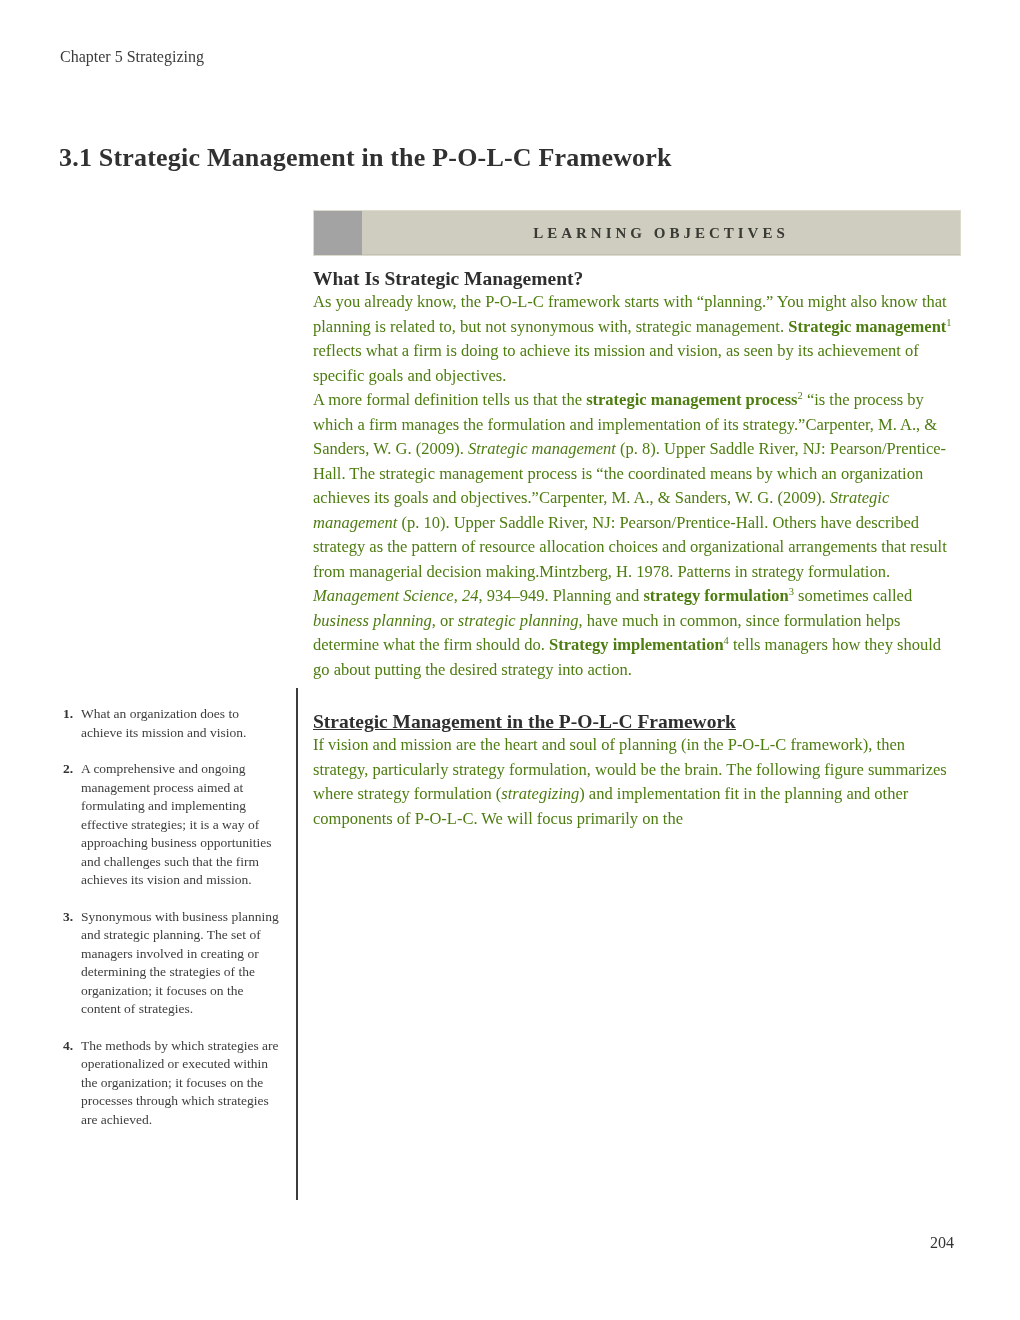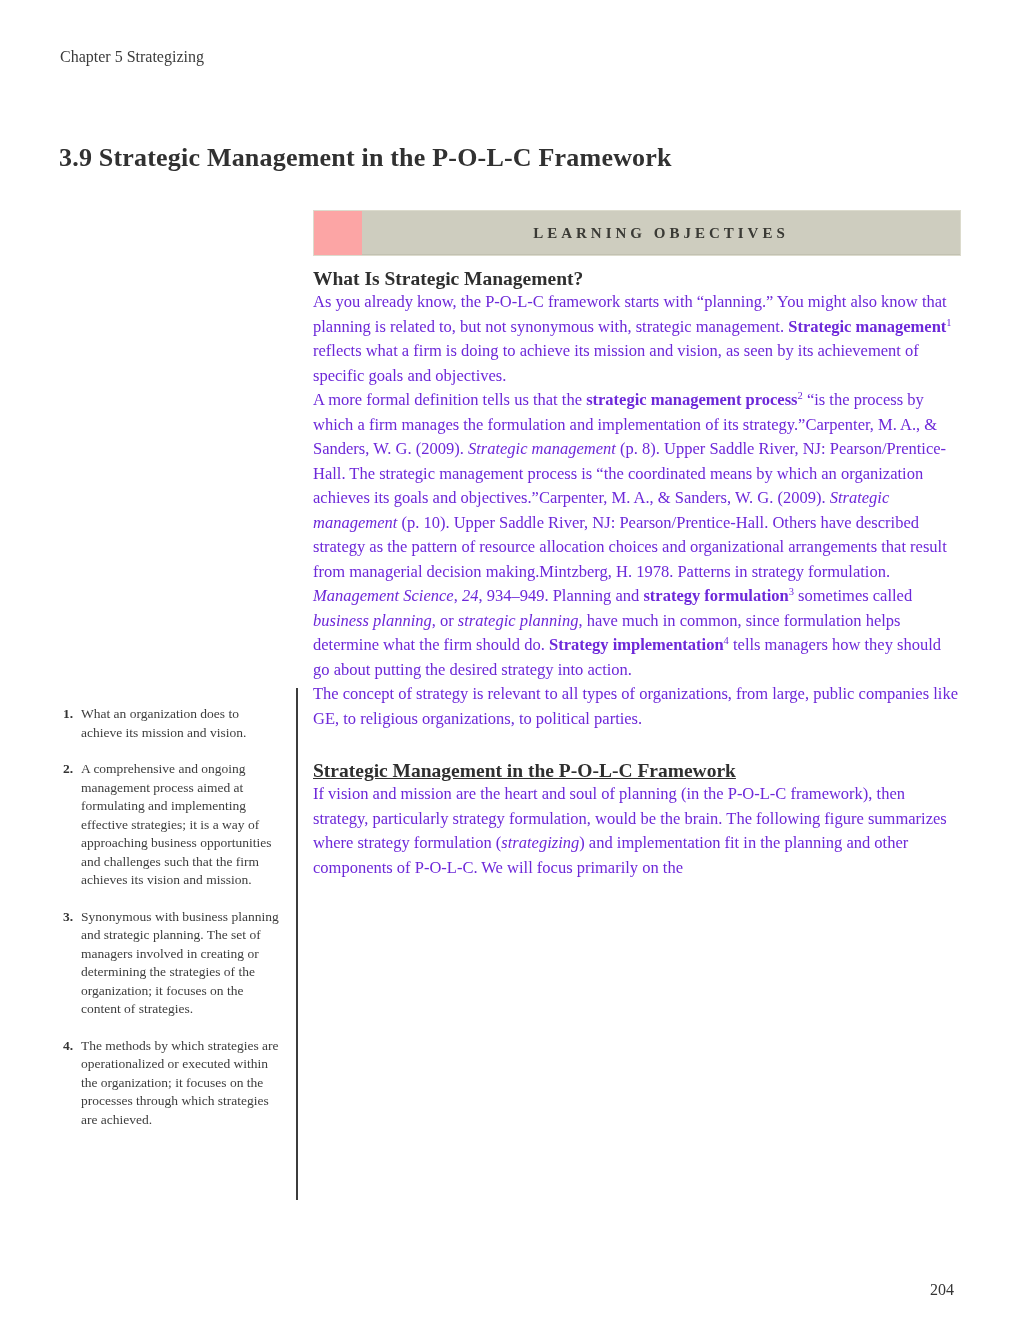--- a/index.html
+++ b/index.html
@@ -31,21 +31,21 @@
     letter-spacing: 0.2px;
   }
   .content {
     position: absolute;
     left: 313px;
     top: 0;
     width: 648px;
   }
   .lo-box {
     margin-top: 210px;
-    background: #fca5a5;
+    background: #a3a3a3;
     border: 1px solid #dcdbcd;
     box-sizing: border-box;
     padding-left: 48px;
   }
   .lo-header {
     background: #cecdbf;
     border-bottom: 1px solid #c2c1b2;
     text-align: center;
     font-weight: 700;
     font-size: 15px;
@@ -66,21 +66,21 @@
     font-size: 19.5px;
     font-weight: 700;
     color: #2f2f2f;
   }
   .h-first  { margin-top: 12px; }
   .h-second { margin-top: 29px; text-decoration: underline; }
   .content p {
     margin: 0;
     font-size: 16.5px;
     line-height: 24.5px;
-    color: #6d28d9;
+    color: #4d7c0f;
   }
   .p1 { margin-top: 30px; }
   .p2 { margin-top: 33px; }
   .p3 { margin-top: 50px; }
   .p4 { margin-top: 30px; }
   .content .b { font-weight: 700; }
   .content .i { font-style: italic; }
   .content sup { font-size: 10.5px; line-height: 0; }
   .margin-notes {
     position: absolute;
@@ -102,33 +102,33 @@
     position: absolute;
     left: 296px;
     top: 688px;
     width: 2px;
     height: 512px;
     background: #3c3c3c;
   }
   .page-number {
     position: absolute;
     left: 930px;
-    top: 1281px;
+    top: 1234px;
     font-size: 16px;
     color: #343434;
   }
 </style>
 </head>
 <body>
 
 <div class="page">
 
   <div class="running-header">Chapter 5 Strategizing</div>
 
-  <h1 class="page-title">3.9 Strategic Management in the P-O-L-C Framework</h1>
+  <h1 class="page-title">3.1 Strategic Management in the P-O-L-C Framework</h1>
 
   <aside class="margin-notes">
     <div class="note">
       <span class="note-num">1.</span>
       <span class="note-text">What an organization does to achieve its mission and vision.</span>
     </div>
     <div class="note">
       <span class="note-num">2.</span>
       <span class="note-text">A comprehensive and ongoing management process aimed at formulating and implementing effective strategies; it is a way of approaching business opportunities and challenges such that the firm achieves its vision and mission.</span>
     </div>
@@ -149,21 +149,20 @@
     <section class="lo-box">
       <div class="lo-header">LEARNING OBJECTIVES</div>
     </section>
 
     <h2 class="section-heading h-first">What Is Strategic Management?</h2>
 
     <p class="p1"><span>As you already know, the P-O-L-C framework starts with “planning.” You might also know that planning is related to, but not synonymous with, strategic management. </span><span class="b">Strategic management</span><sup>1</sup><span> reflects what a firm is doing to achieve its mission and vision, as seen by its achievement of specific goals and objectives.</span></p>
 
     <p class="p2"><span>A more formal definition tells us that the </span><span class="b">strategic management process</span><sup>2</sup><span> “is the process by which a firm manages the formulation and implementation of its strategy.”Carpenter, M. A., &amp; Sanders, W. G. (2009). </span><span class="i">Strategic management</span><span> (p. 8). Upper Saddle River, NJ: Pearson/Prentice-Hall. The strategic management process is “the coordinated means by which an organization achieves its goals and objectives.”Carpenter, M. A., &amp; Sanders, W. G. (2009). </span><span class="i">Strategic management</span><span> (p. 10). Upper Saddle River, NJ: Pearson/Prentice-Hall. Others have described strategy as the pattern of resource allocation choices and organizational arrangements that result from managerial decision making.Mintzberg, H. 1978. Patterns in strategy formulation. </span><span class="i">Management Science</span><span>, </span><span class="i">24</span><span>, 934–949. Planning and </span><span class="b">strategy formulation</span><sup>3</sup><span> sometimes called </span><span class="i">business planning</span><span>, or </span><span class="i">strategic planning</span><span>, have much in common, since formulation helps determine what the firm should do. </span><span class="b">Strategy implementation</span><sup>4</sup><span> tells managers how they should go about putting the desired strategy into action.</span></p>
 
-    <p class="p3"><span>The concept of strategy is relevant to all types of organizations, from large, public companies like GE, to religious organizations, to political parties.</span></p>
 
     <h2 class="section-heading h-second">Strategic Management in the P-O-L-C Framework</h2>
 
     <p class="p4"><span>If vision and mission are the heart and soul of planning (in the P-O-L-C framework), then strategy, particularly strategy formulation, would be the brain. The following figure summarizes where strategy formulation (</span><span class="i">strategizing</span><span>) and implementation fit in the planning and other components of P-O-L-C. We will focus primarily on the</span></p>
 
   </main>
 
   <div class="page-number">204</div>
 
 </div>

